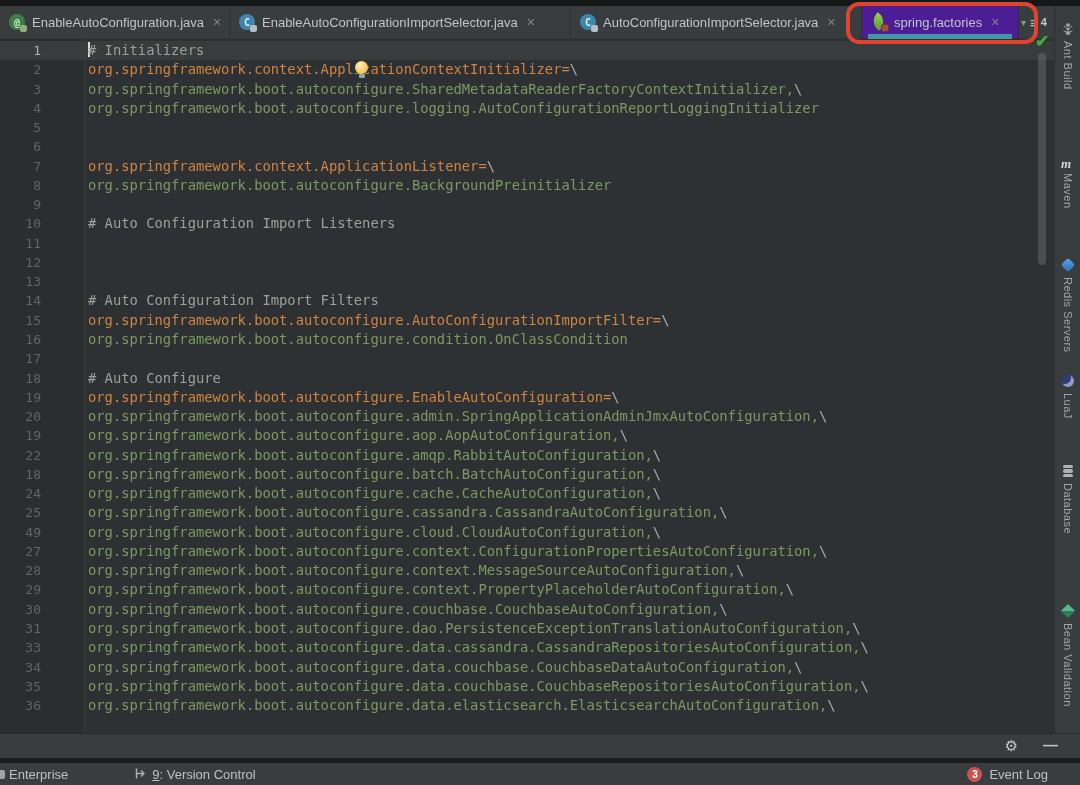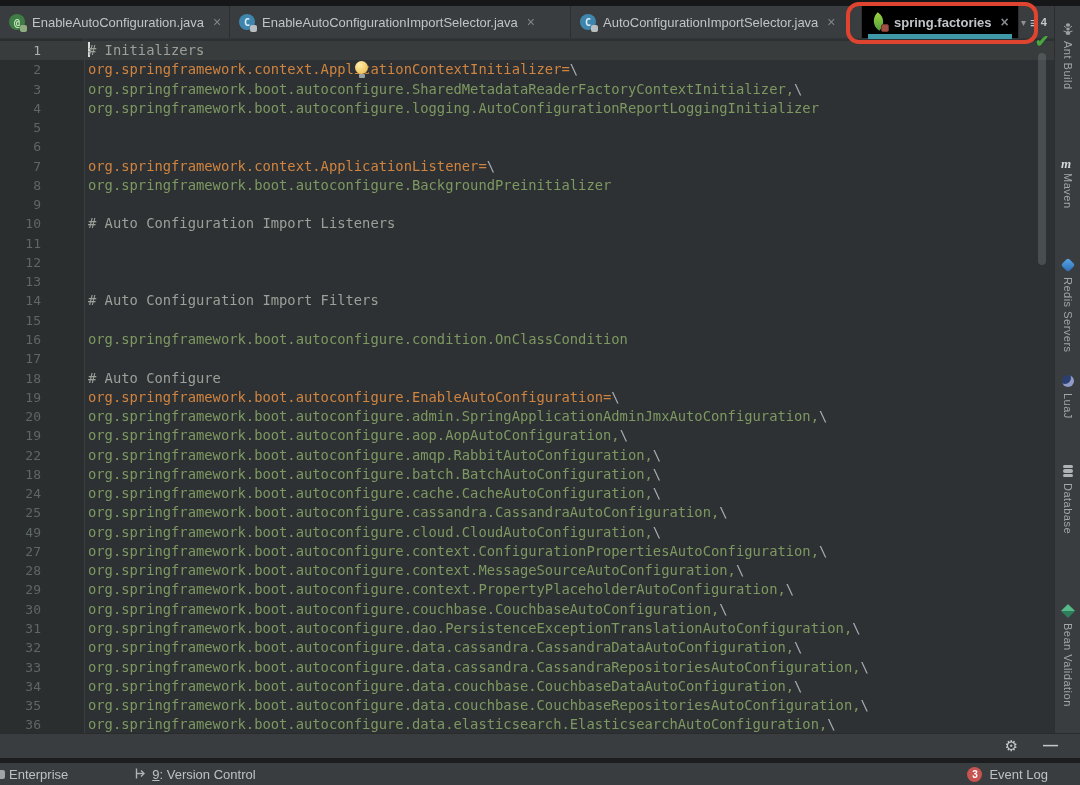--- a/index.html
+++ b/index.html
@@ -4,21 +4,21 @@
 <style>
   html,body{margin:0;padding:0;background:#202223;}
   .stage{position:relative;width:1080px;height:785px;overflow:hidden;background:#2e3133;
          font-family:"Liberation Sans",sans-serif;}
   
   .top-strip{position:absolute;left:0;top:0;width:1080px;height:6px;background:#151718;}
   .tabbar{position:absolute;left:0;top:6px;width:1080px;height:32px;background:#3a3d3f;
           display:flex;align-items:stretch;border-bottom:1px solid #323536;}
   .tab{position:relative;display:flex;align-items:center;padding:0 9px;box-sizing:border-box;
        border-right:1px solid #2d3031;color:#c1c4c6;font-size:13px;white-space:nowrap;}
-  .tab.active{background:#000000;font-weight:bold;}
+  .tab.active{background:#4c1d95;}
   .tab.active::after{content:'';position:absolute;left:6px;right:6px;bottom:-1px;height:5px;background:#3f98a8;}
   .tab .close{margin-left:9px;color:#82878a;font-size:14px;line-height:1;}
   .ticon{position:relative;width:16px;height:16px;margin-right:7px;flex:0 0 auto;}
   .circ{position:absolute;left:0;top:0;width:16px;height:16px;border-radius:50%;
         display:flex;align-items:center;justify-content:center;
         font-family:"DejaVu Sans Mono",monospace;font-weight:bold;font-size:10px;}
   .anno .circ{background:#3f7d46;color:#c9ecc0;}
   .clazz .circ{background:#3f86ae;color:#dcEEfb;color:#dceefb;}
   .badge{position:absolute;right:-2px;bottom:-2px;width:7px;height:7px;border-radius:2px;}
   .anno .badge{background:#8fae7f;}
@@ -145,38 +145,37 @@
         <div class="line"><span class="ln">5</span><span class="code"></span></div>
         <div class="line"><span class="ln">6</span></div>
         <div class="line"><span class="ln">7</span><span class="code"><span class="key">org.springframework.context.ApplicationListener=</span><span class="cont">\</span></span></div>
         <div class="line"><span class="ln">8</span><span class="code"><span class="val">org.springframework.boot.autoconfigure.BackgroundPreinitializer</span></span></div>
         <div class="line"><span class="ln">9</span><span class="code"></span></div>
         <div class="line"><span class="ln">10</span><span class="code"><span class="comment"># Auto Configuration Import Listeners</span></span></div>
         <div class="line"><span class="ln">11</span></div>
         <div class="line"><span class="ln">12</span></div>
         <div class="line"><span class="ln">13</span><span class="code"></span></div>
         <div class="line"><span class="ln">14</span><span class="code"><span class="comment"># Auto Configuration Import Filters</span></span></div>
-        <div class="line"><span class="ln">15</span></div>
+        <div class="line"><span class="ln">15</span><span class="code"><span class="key">org.springframework.boot.autoconfigure.AutoConfigurationImportFilter=</span><span class="cont">\</span></span></div>
         <div class="line"><span class="ln">16</span><span class="code"><span class="val">org.springframework.boot.autoconfigure.condition.OnClassCondition</span></span></div>
         <div class="line"><span class="ln">17</span><span class="code"></span></div>
         <div class="line"><span class="ln">18</span><span class="code"><span class="comment"># Auto Configure</span></span></div>
         <div class="line"><span class="ln">19</span><span class="code"><span class="key">org.springframework.boot.autoconfigure.EnableAutoConfiguration=</span><span class="cont">\</span></span></div>
         <div class="line"><span class="ln">20</span><span class="code"><span class="val">org.springframework.boot.autoconfigure.admin.SpringApplicationAdminJmxAutoConfiguration,</span><span class="cont">\</span></span></div>
         <div class="line"><span class="ln">19</span><span class="code"><span class="val">org.springframework.boot.autoconfigure.aop.AopAutoConfiguration,</span><span class="cont">\</span></span></div>
         <div class="line"><span class="ln">22</span><span class="code"><span class="val">org.springframework.boot.autoconfigure.amqp.RabbitAutoConfiguration,</span><span class="cont">\</span></span></div>
         <div class="line"><span class="ln">18</span><span class="code"><span class="val">org.springframework.boot.autoconfigure.batch.BatchAutoConfiguration,</span><span class="cont">\</span></span></div>
         <div class="line"><span class="ln">24</span><span class="code"><span class="val">org.springframework.boot.autoconfigure.cache.CacheAutoConfiguration,</span><span class="cont">\</span></span></div>
         <div class="line"><span class="ln">25</span><span class="code"><span class="val">org.springframework.boot.autoconfigure.cassandra.CassandraAutoConfiguration,</span><span class="cont">\</span></span></div>
         <div class="line"><span class="ln">49</span><span class="code"><span class="val">org.springframework.boot.autoconfigure.cloud.CloudAutoConfiguration,</span><span class="cont">\</span></span></div>
         <div class="line"><span class="ln">27</span><span class="code"><span class="val">org.springframework.boot.autoconfigure.context.ConfigurationPropertiesAutoConfiguration,</span><span class="cont">\</span></span></div>
         <div class="line"><span class="ln">28</span><span class="code"><span class="val">org.springframework.boot.autoconfigure.context.MessageSourceAutoConfiguration,</span><span class="cont">\</span></span></div>
         <div class="line"><span class="ln">29</span><span class="code"><span class="val">org.springframework.boot.autoconfigure.context.PropertyPlaceholderAutoConfiguration,</span><span class="cont">\</span></span></div>
         <div class="line"><span class="ln">30</span><span class="code"><span class="val">org.springframework.boot.autoconfigure.couchbase.CouchbaseAutoConfiguration,</span><span class="cont">\</span></span></div>
         <div class="line"><span class="ln">31</span><span class="code"><span class="val">org.springframework.boot.autoconfigure.dao.PersistenceExceptionTranslationAutoConfiguration,</span><span class="cont">\</span></span></div>
-        <div class="line"><span class="ln">32</span><span class="code"><span class="val">org.springframework.boot.autoconfigure.data.cassandra.CassandraDataAutoConfiguration,</span><span class="cont">\</span></span></div>
         <div class="line"><span class="ln">33</span><span class="code"><span class="val">org.springframework.boot.autoconfigure.data.cassandra.CassandraRepositoriesAutoConfiguration,</span><span class="cont">\</span></span></div>
         <div class="line"><span class="ln">34</span><span class="code"><span class="val">org.springframework.boot.autoconfigure.data.couchbase.CouchbaseDataAutoConfiguration,</span><span class="cont">\</span></span></div>
         <div class="line"><span class="ln">35</span><span class="code"><span class="val">org.springframework.boot.autoconfigure.data.couchbase.CouchbaseRepositoriesAutoConfiguration,</span><span class="cont">\</span></span></div>
         <div class="line"><span class="ln">36</span><span class="code"><span class="val">org.springframework.boot.autoconfigure.data.elasticsearch.ElasticsearchAutoConfiguration,</span><span class="cont">\</span></span></div>
       </div>
     <div class="vscroll"></div>
   </div>
   <div class="inspect-check">✔</div>
 
   <div class="rbar">

